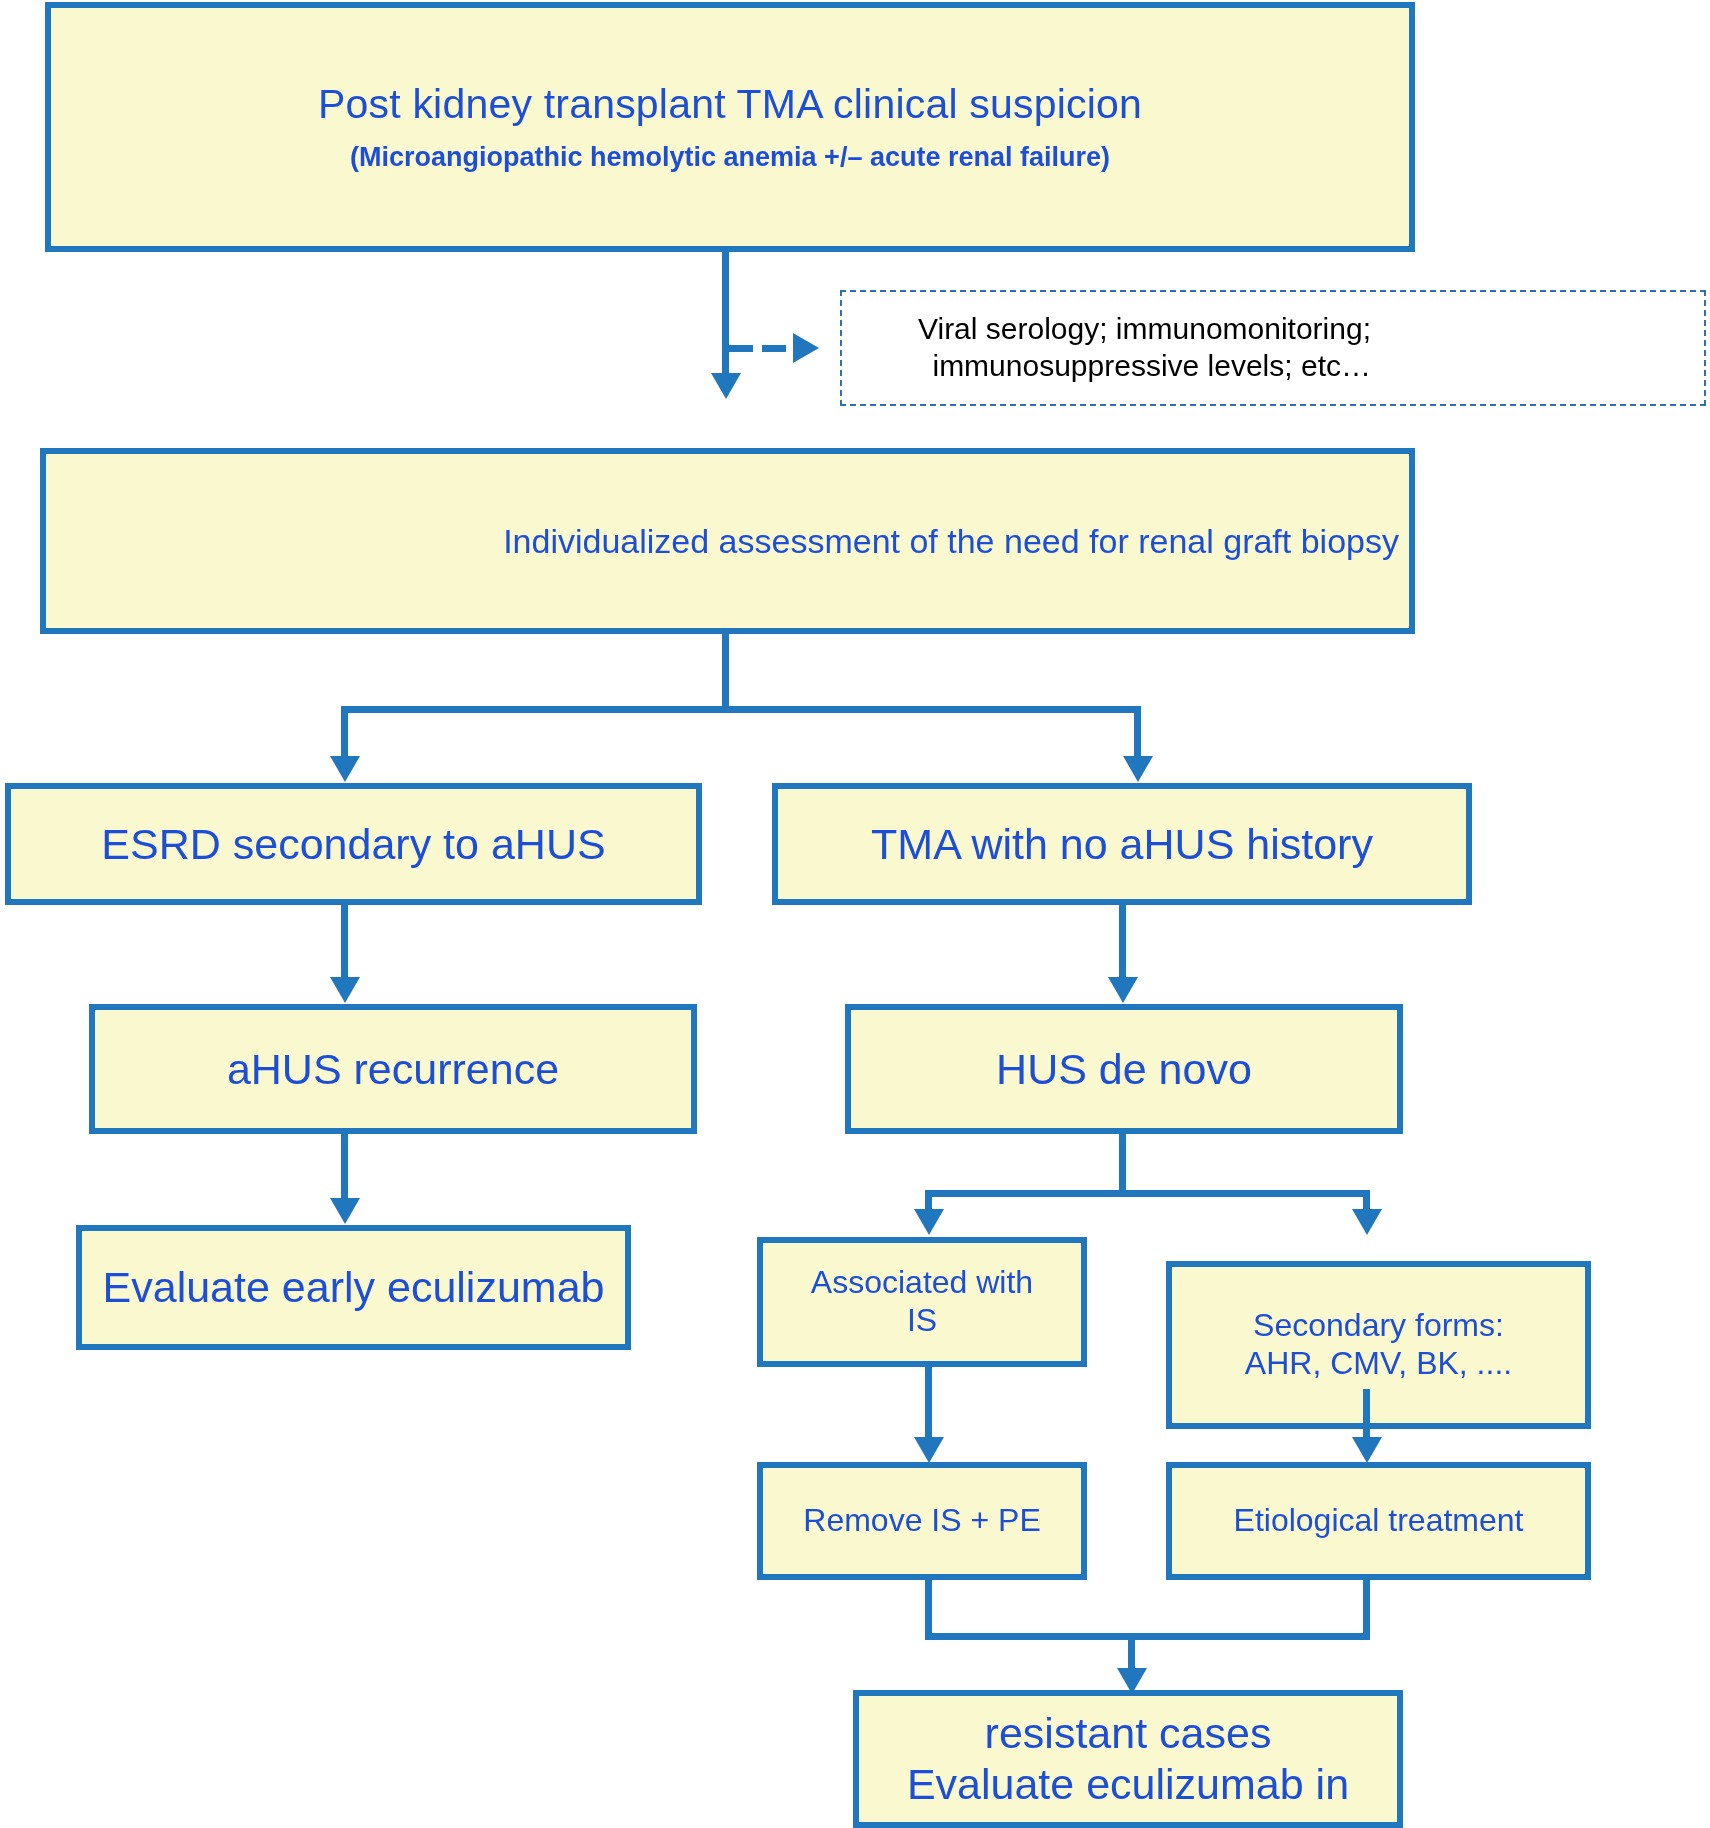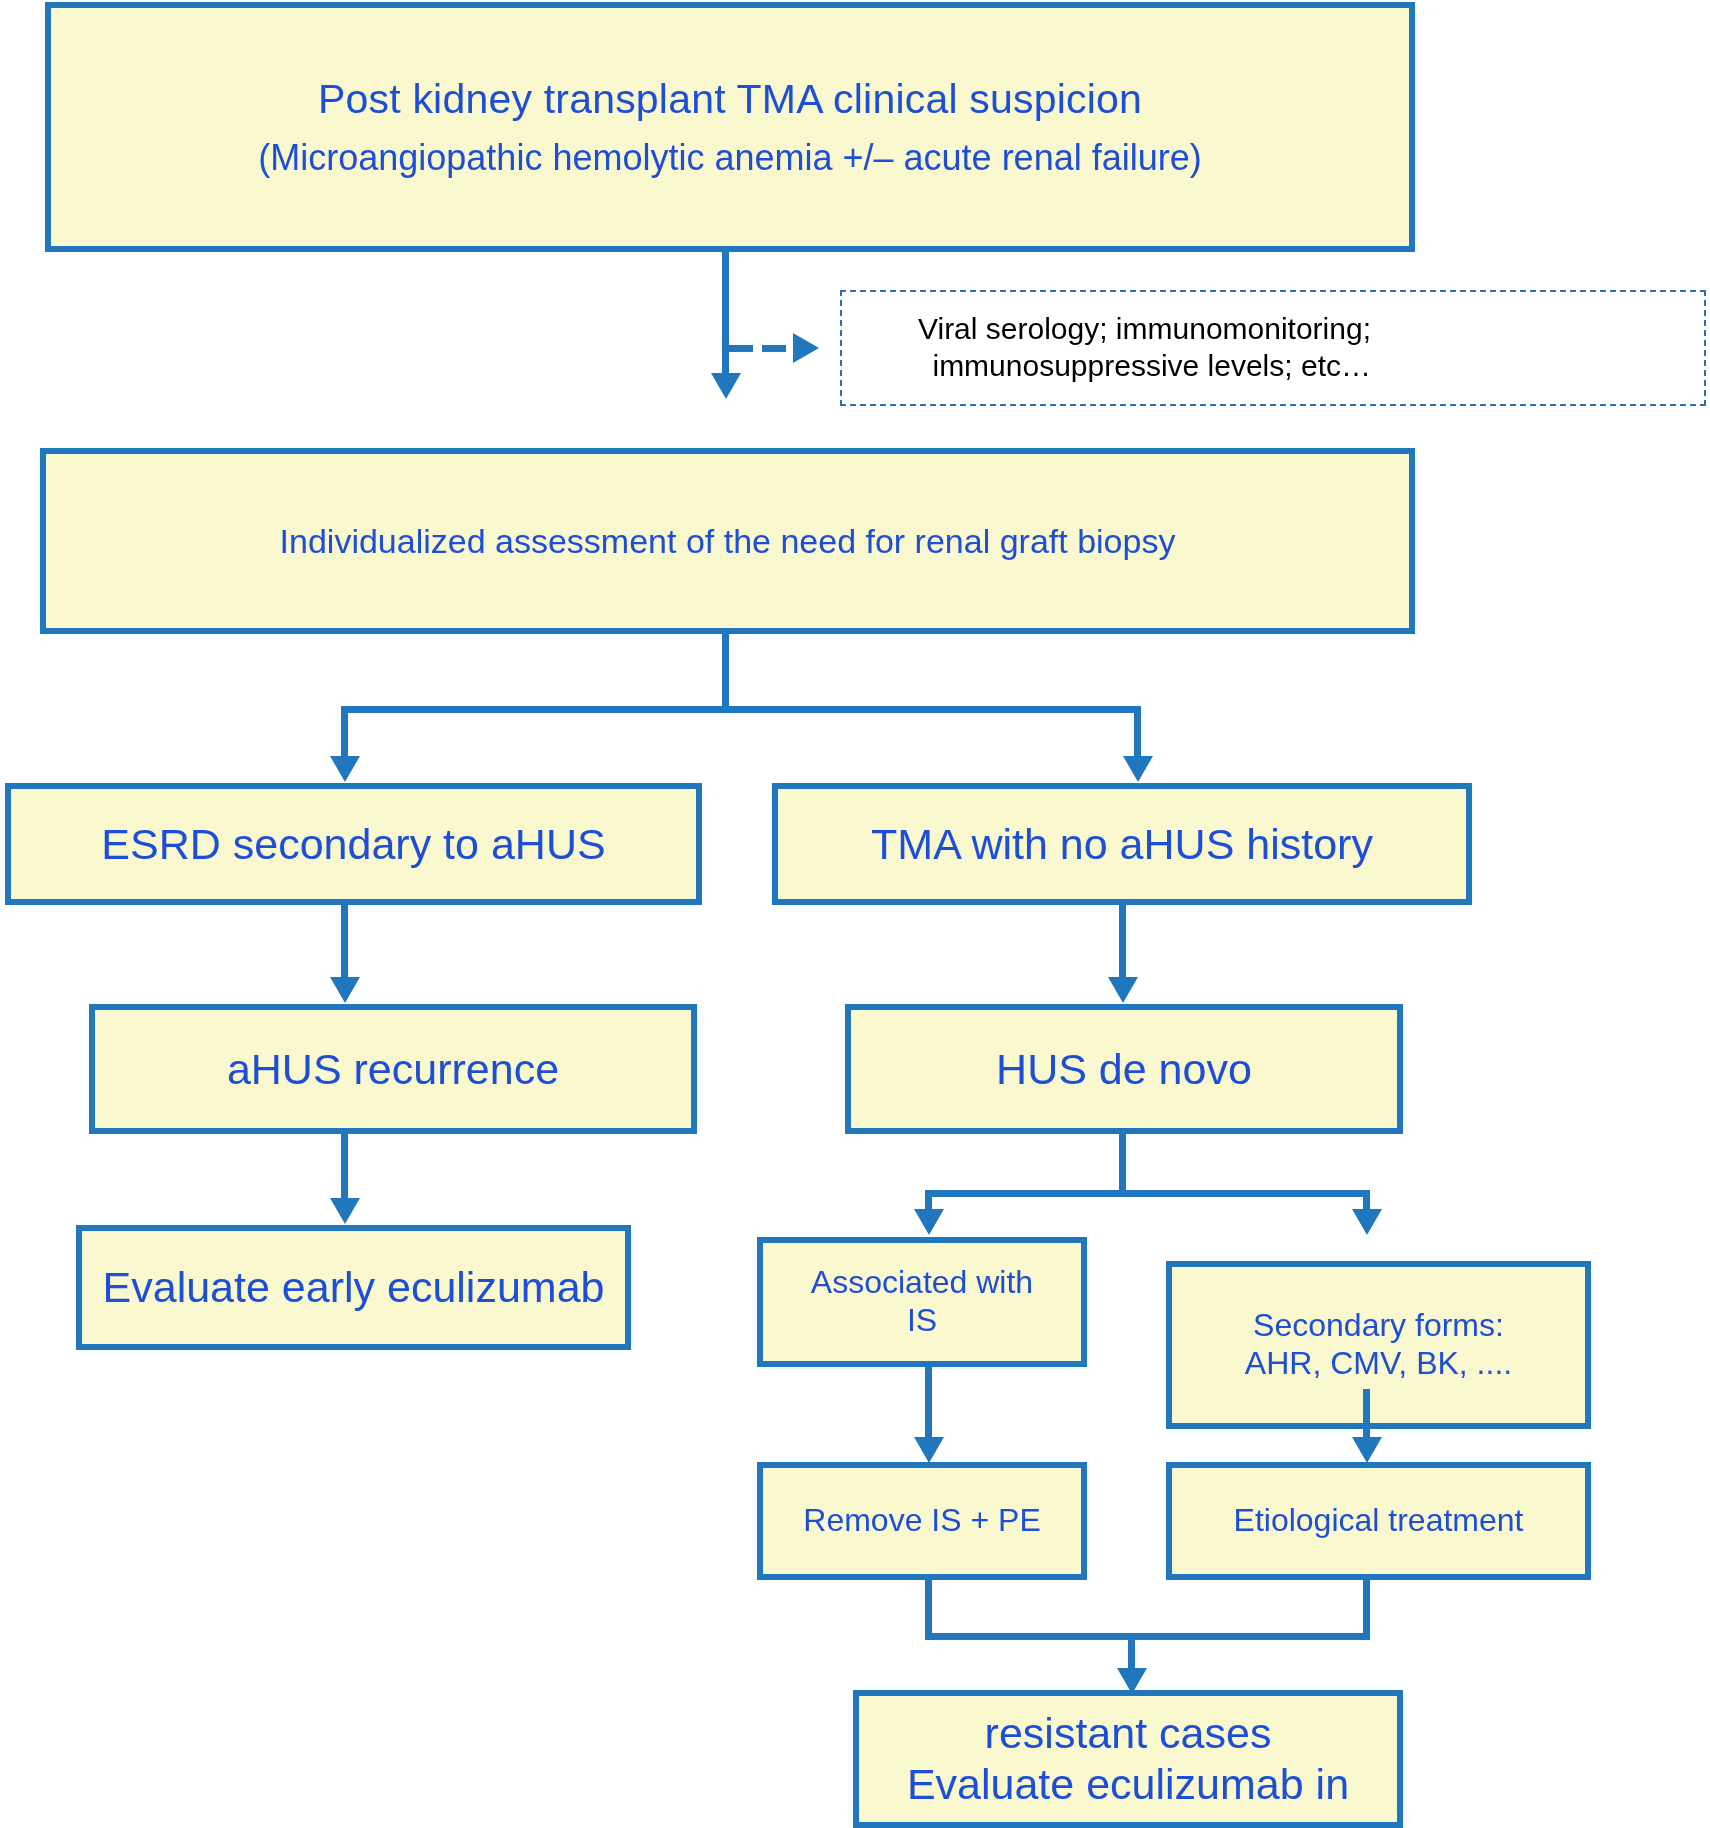--- a/index.html
+++ b/index.html
@@ -43,22 +43,23 @@
     justify-content: flex-start;
     text-align: left;
     color: #000000;
     line-height: 1.22;
   }
   .title-main {
     font-size: 41px;
     letter-spacing: 0.2px;
   }
   .title-sub {
-    font-size: 36px;
+    font-size: 27px;
     margin-top: 14px;
+    font-weight: bold;
   }
   .t34 { font-size: 34px; }
   .t33 { font-size: 43px; }
   .t32 { font-size: 32px; }
   .edge {
     position: absolute;
     background: #2077bd;
   }
   .v { width: 7px; }
   .h { height: 7px; }
@@ -104,21 +105,21 @@
   <div class="arrow-right" style="left:793px; top:333px;"></div>
 
   <div class="node-dashed" style="left:840px; top:290px; width:866px; height:116px;text-align:right;">
     <div class="inner t30" style="padding-left:76px; font-size:30px;">
       <div>Viral serology; immunomonitoring;</div>
       <div>immunosuppressive levels; etc…</div>
     </div>
   </div>
 
   <div class="node" style="left:40px; top:448px; width:1375px; height:186px;">
-    <div class="inner t34" style="text-align:center; ">Individualized assessment of the need for renal graft biopsy</div>
+    <div class="inner t34" style="text-align:right; ">Individualized assessment of the need for renal graft biopsy</div>
   </div>
 
   <div class="edge v" style="left:722px; top:634px; height:79px;"></div>
   <div class="edge h" style="left:341px; top:706px; width:800px;"></div>
   <div class="edge v" style="left:341px; top:706px; height:57px;"></div>
   <div class="arrow" style="left:330px; top:756px;"></div>
   <div class="edge v" style="left:1134px; top:706px; height:57px;"></div>
   <div class="arrow" style="left:1123px; top:756px;"></div>
 
   <div class="node" style="left:5px; top:783px; width:697px; height:122px;">

